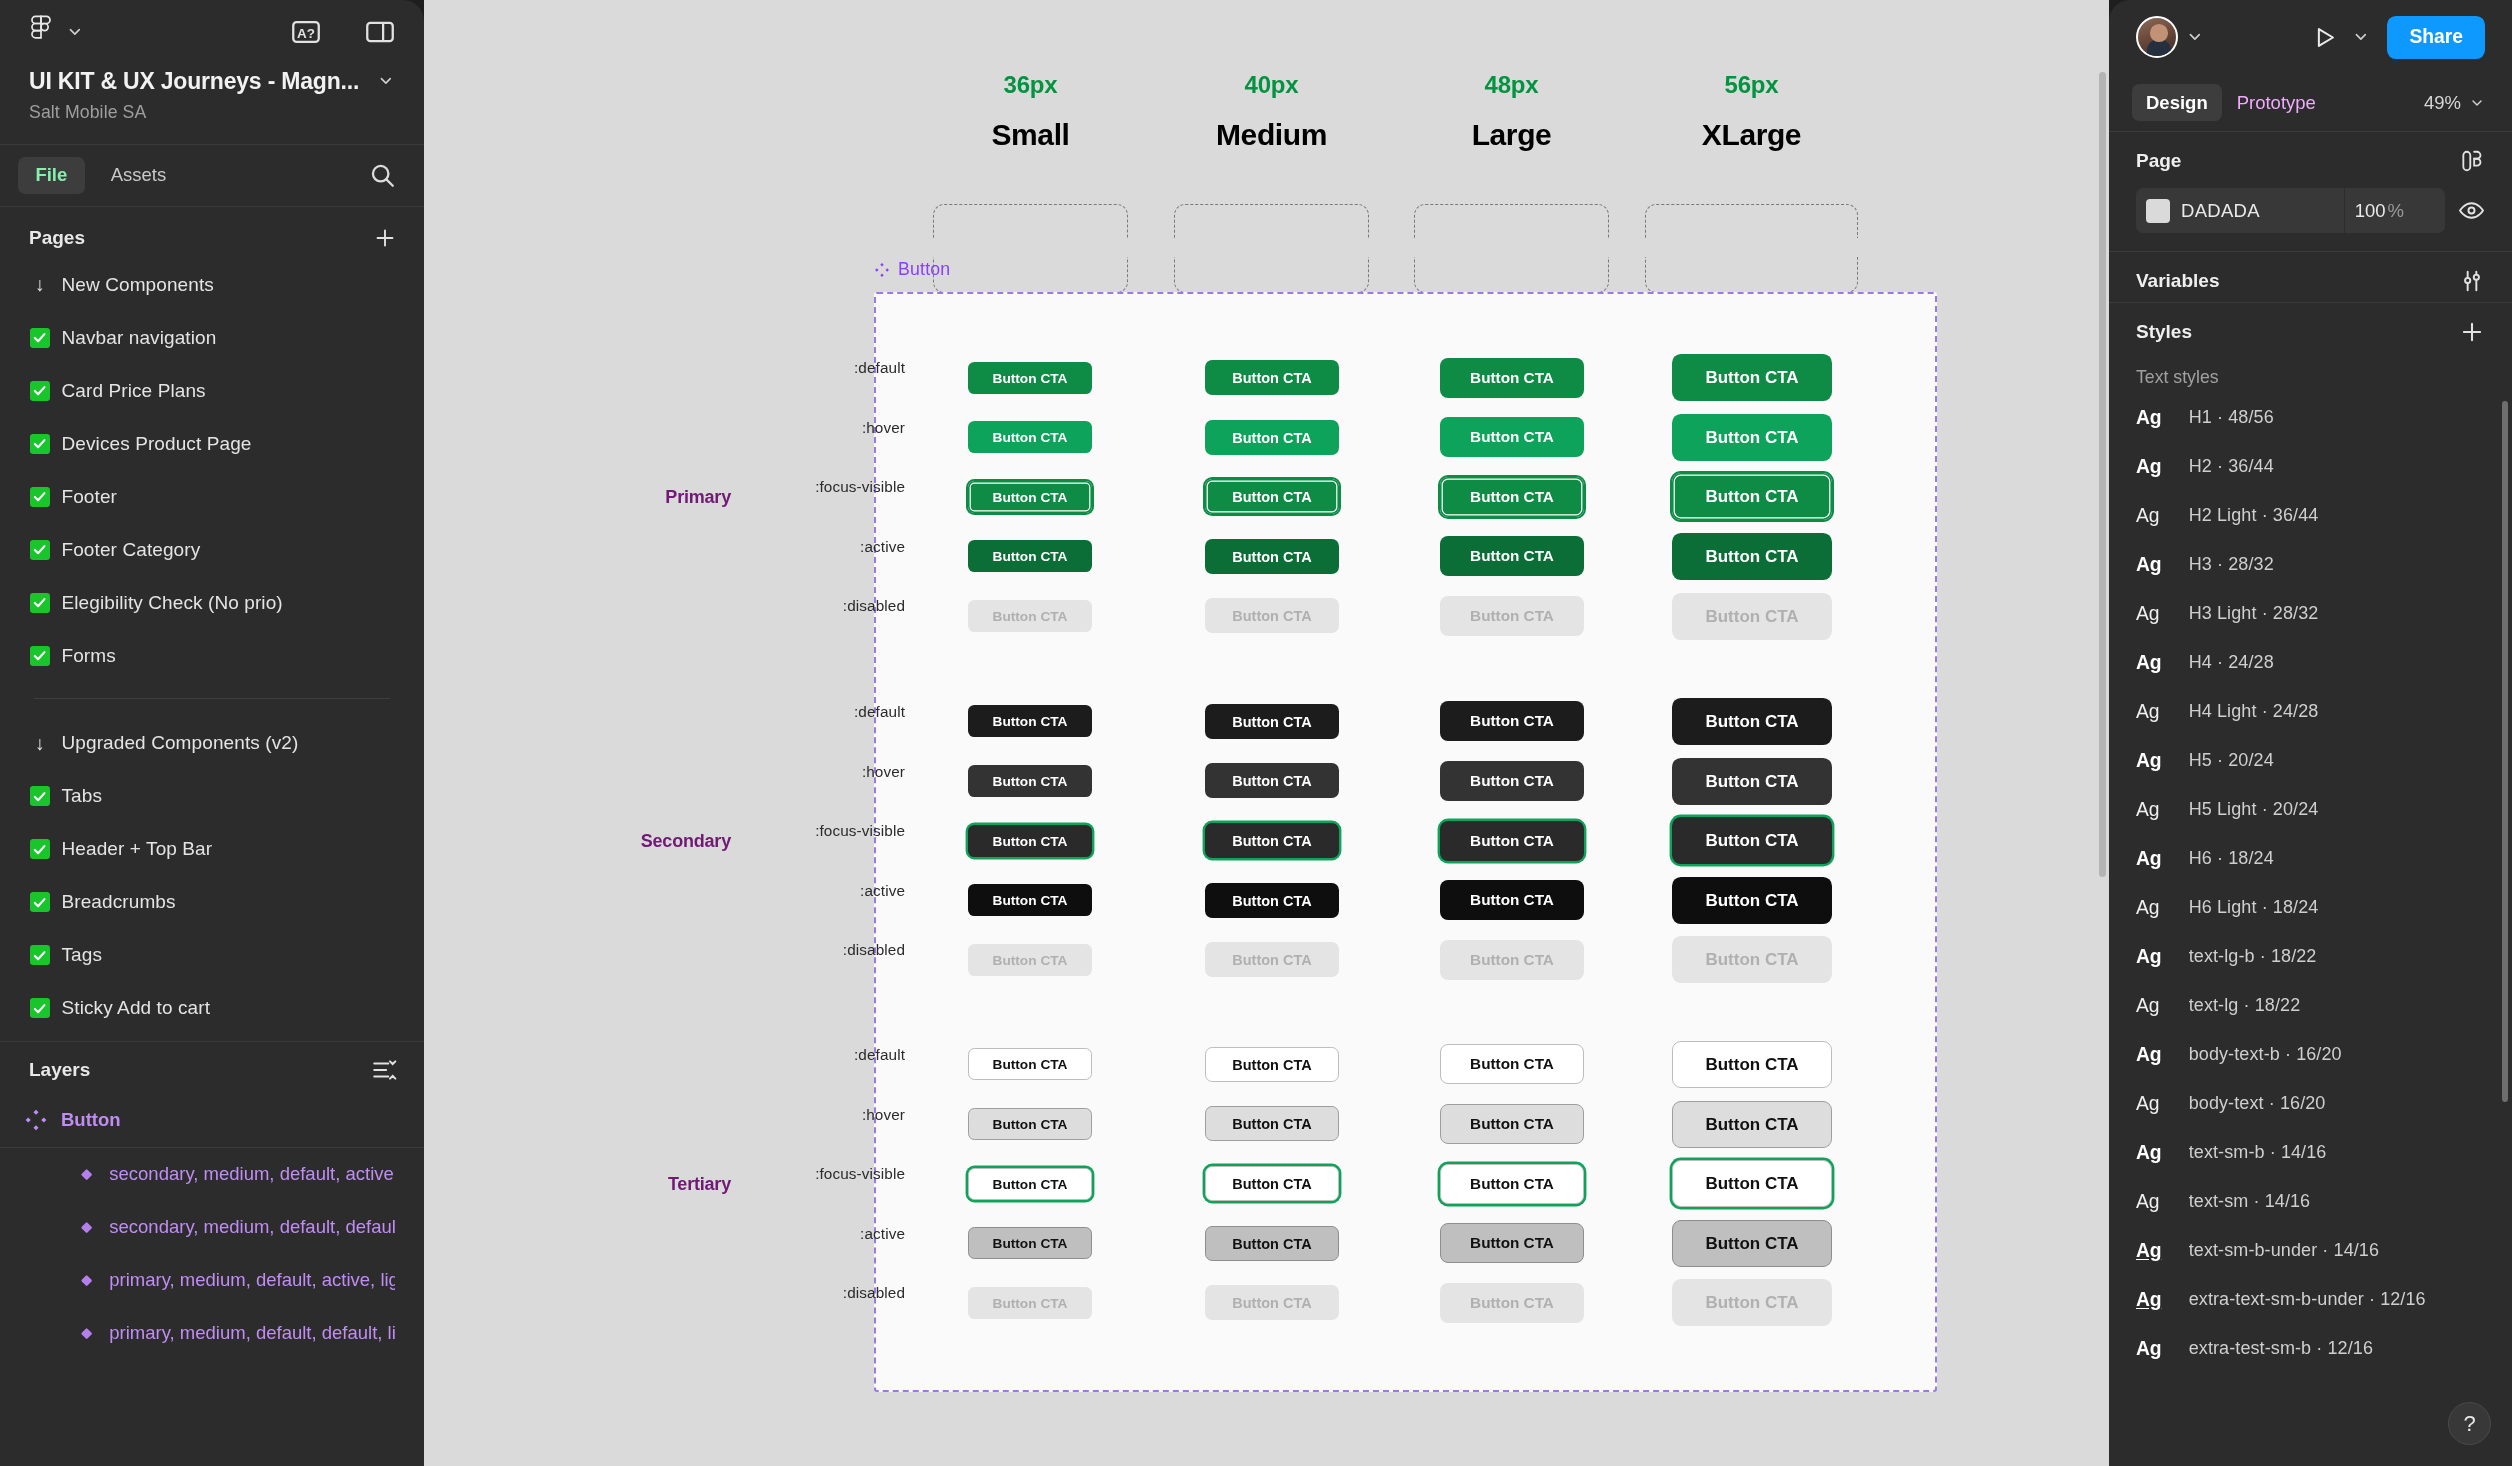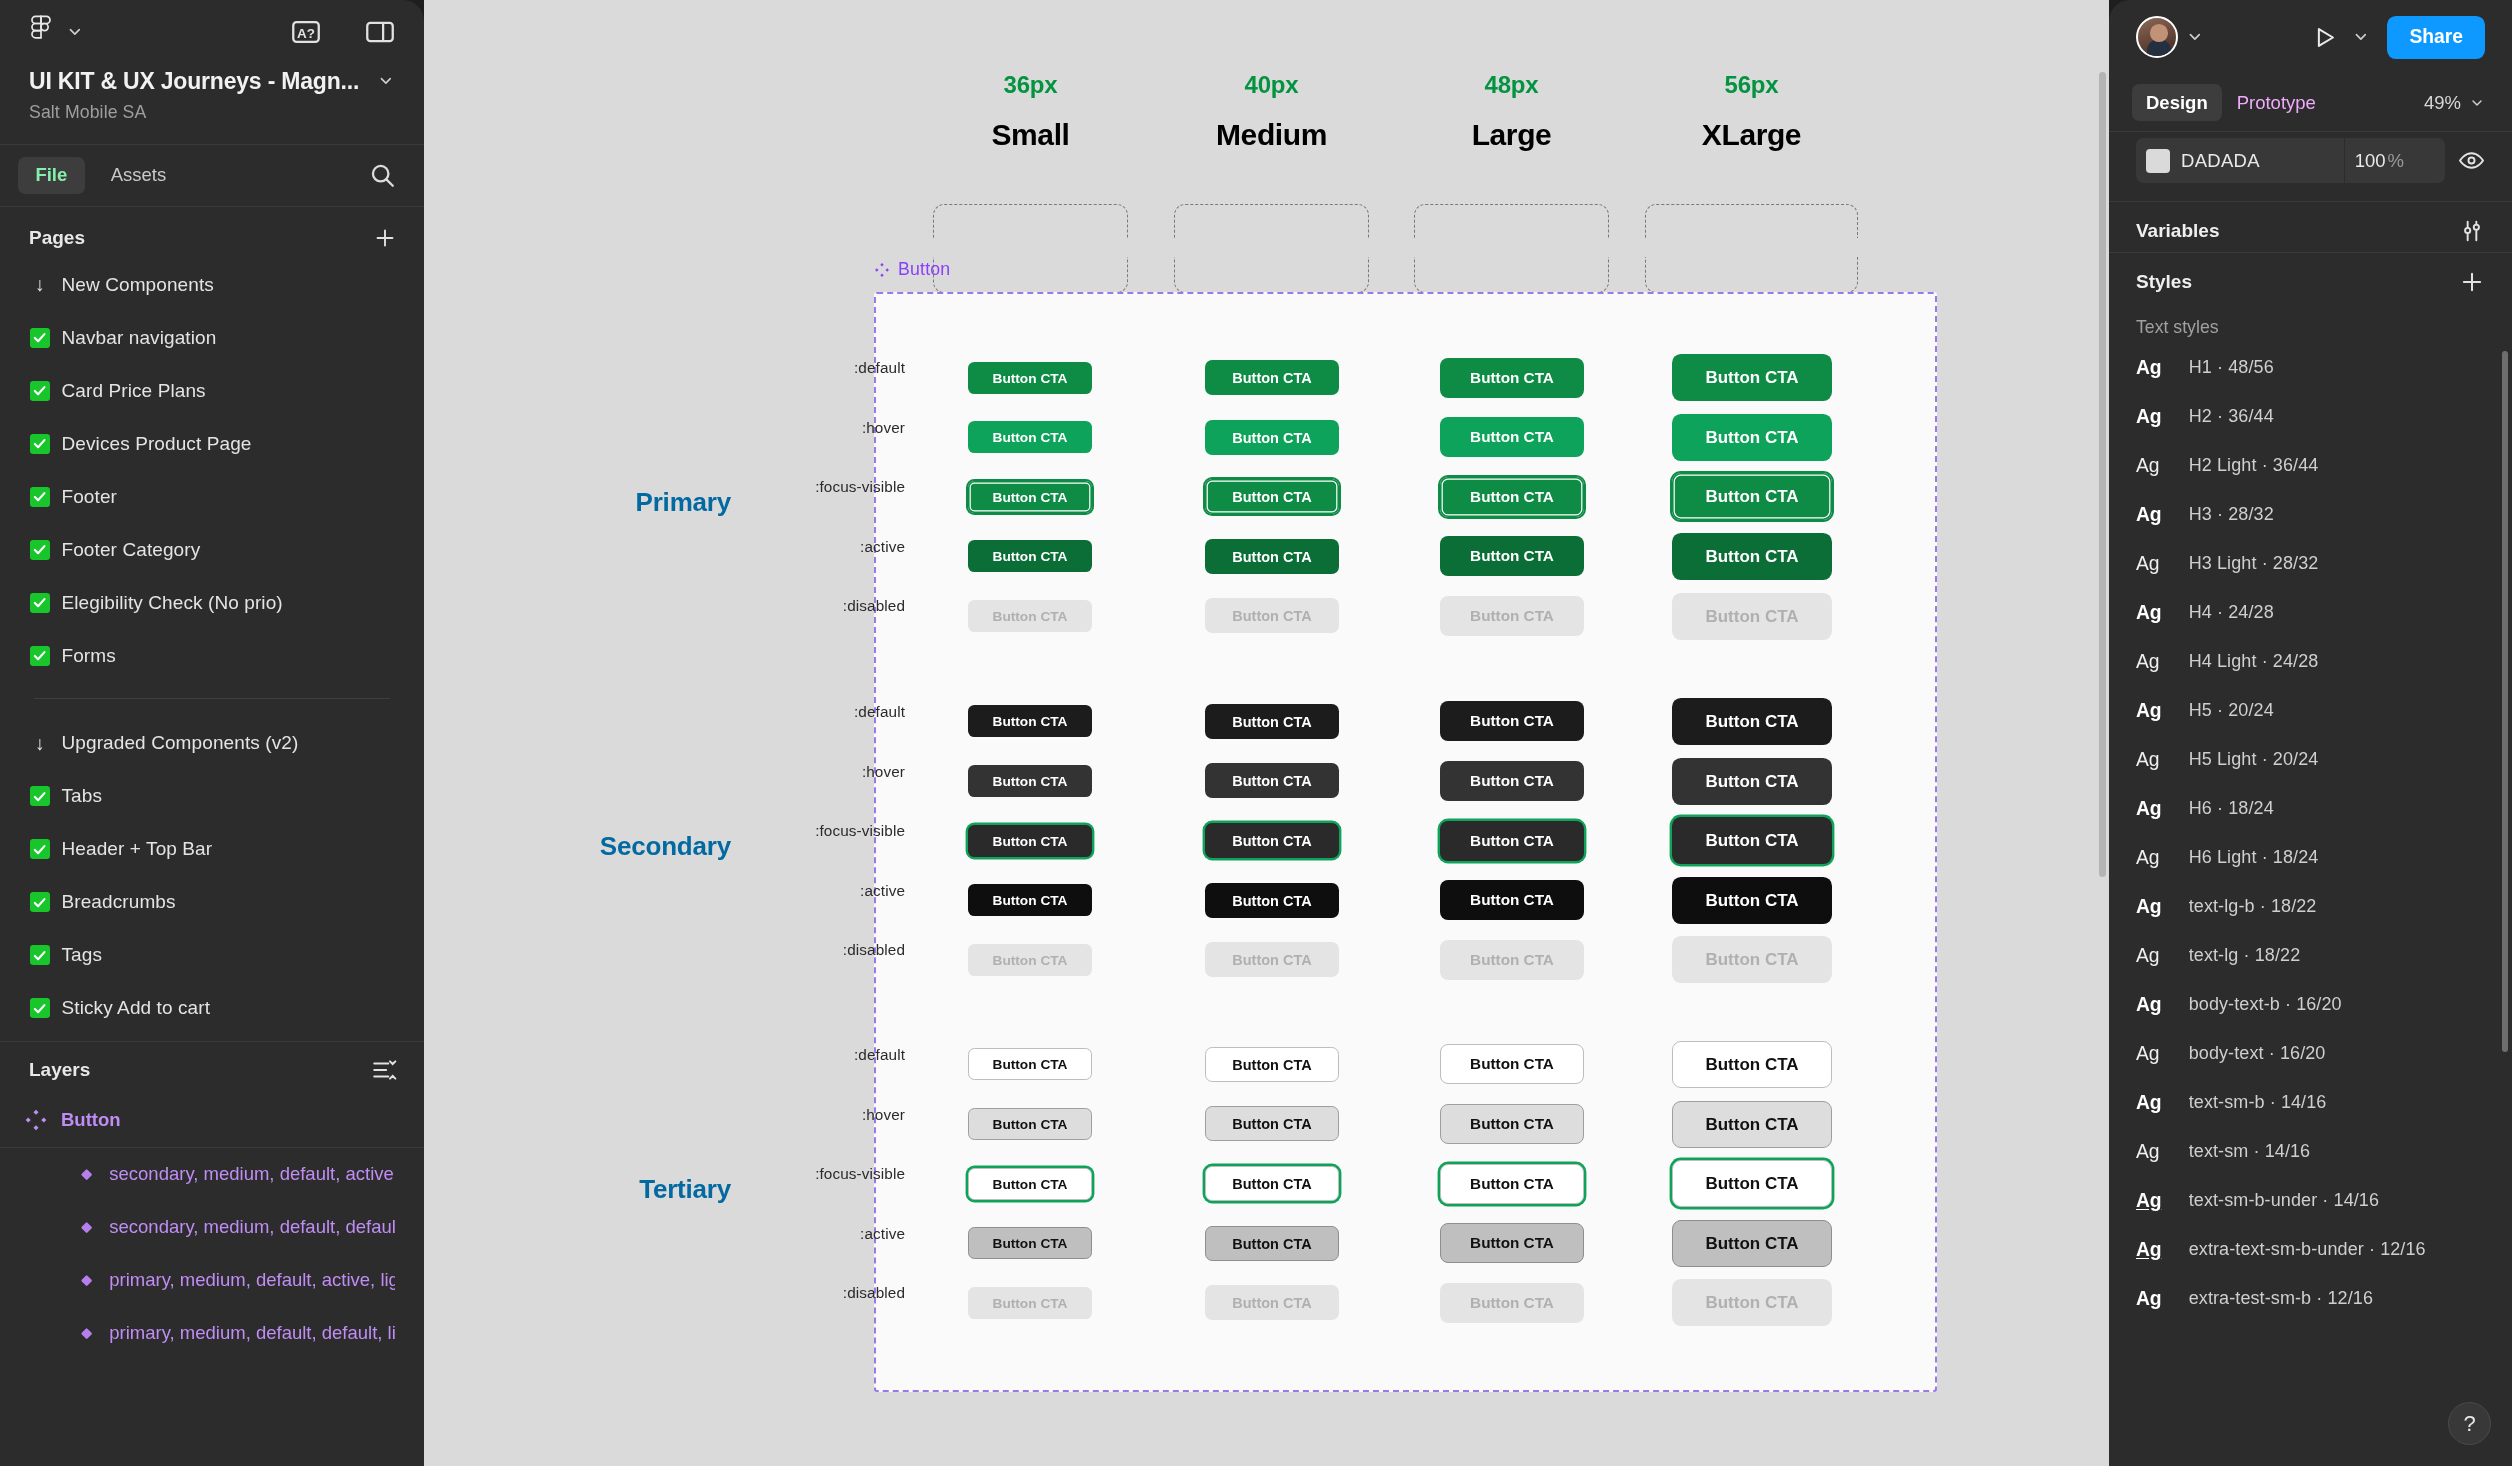--- a/index.html
+++ b/index.html
@@ -109,21 +109,21 @@
     font-size:17.7px; color:#8a3ffc; font-weight:500; letter-spacing:0.2px;
   }
   .comp-label svg { width:16px; height:16px; display:block; }
 
   .comp-frame {
     position:absolute; background:#fafafa;
     border:2px dashed #9b7ae8; border-radius:3.2px;
   }
 
   .row-title {
-    position:absolute; font-size:26px; font-weight:700; color:#0369a1;
+    position:absolute; font-size:18px; font-weight:700; color:#701a75;
     letter-spacing:-0.2px; text-align:right;
   }
   .state-lbl {
     position:absolute; font-size:15.3px; color:#2b2b2b; text-align:right;
     letter-spacing:0.1px; width:161px;
   }
 
   .btn {
     position:absolute; display:flex; align-items:center; justify-content:center;
     font-weight:700; white-space:nowrap; cursor:pointer;
@@ -637,20 +637,30 @@
       <div class="zoom-val">
         <span>49%</span>
         <span>
           <svg style="width:16px;height:16px;display:block;" viewBox="0 0 24 24" fill="none" stroke="#cfcfcf" stroke-width="2.2" stroke-linecap="round" stroke-linejoin="round">
               <polyline points="6 9 12 15 18 9"></polyline>
             </svg>
         </span>
       </div>
     </div>
 
+    <div class="rp-sec-head">
+      <div class="rp-sec-t">Page</div>
+      <span>
+        <svg class="rp-ico" viewBox="0 0 24 24" fill="none" stroke="#e2e2e2" stroke-width="1.7" stroke-linecap="round">
+          <rect x="4" y="3.5" width="6.4" height="17" rx="3.2"></rect>
+          <path d="M14 3.5h2.6a3.2 3.2 0 0 1 0 6.4H14"></path>
+          <path d="M14 9.9h2.6a3.2 3.2 0 0 1 0 6.4H14z"></path>
+        </svg>
+      </span>
+    </div>
 
     <div class="page-color-row">
       <div class="swatch-field">
         <span class="swatch"></span>
         <span class="swatch-hex">DADADA</span>
         <div class="opacity-box">
           <span class="op-val">100</span>
           <span class="op-pct">%</span>
         </div>
       </div>

